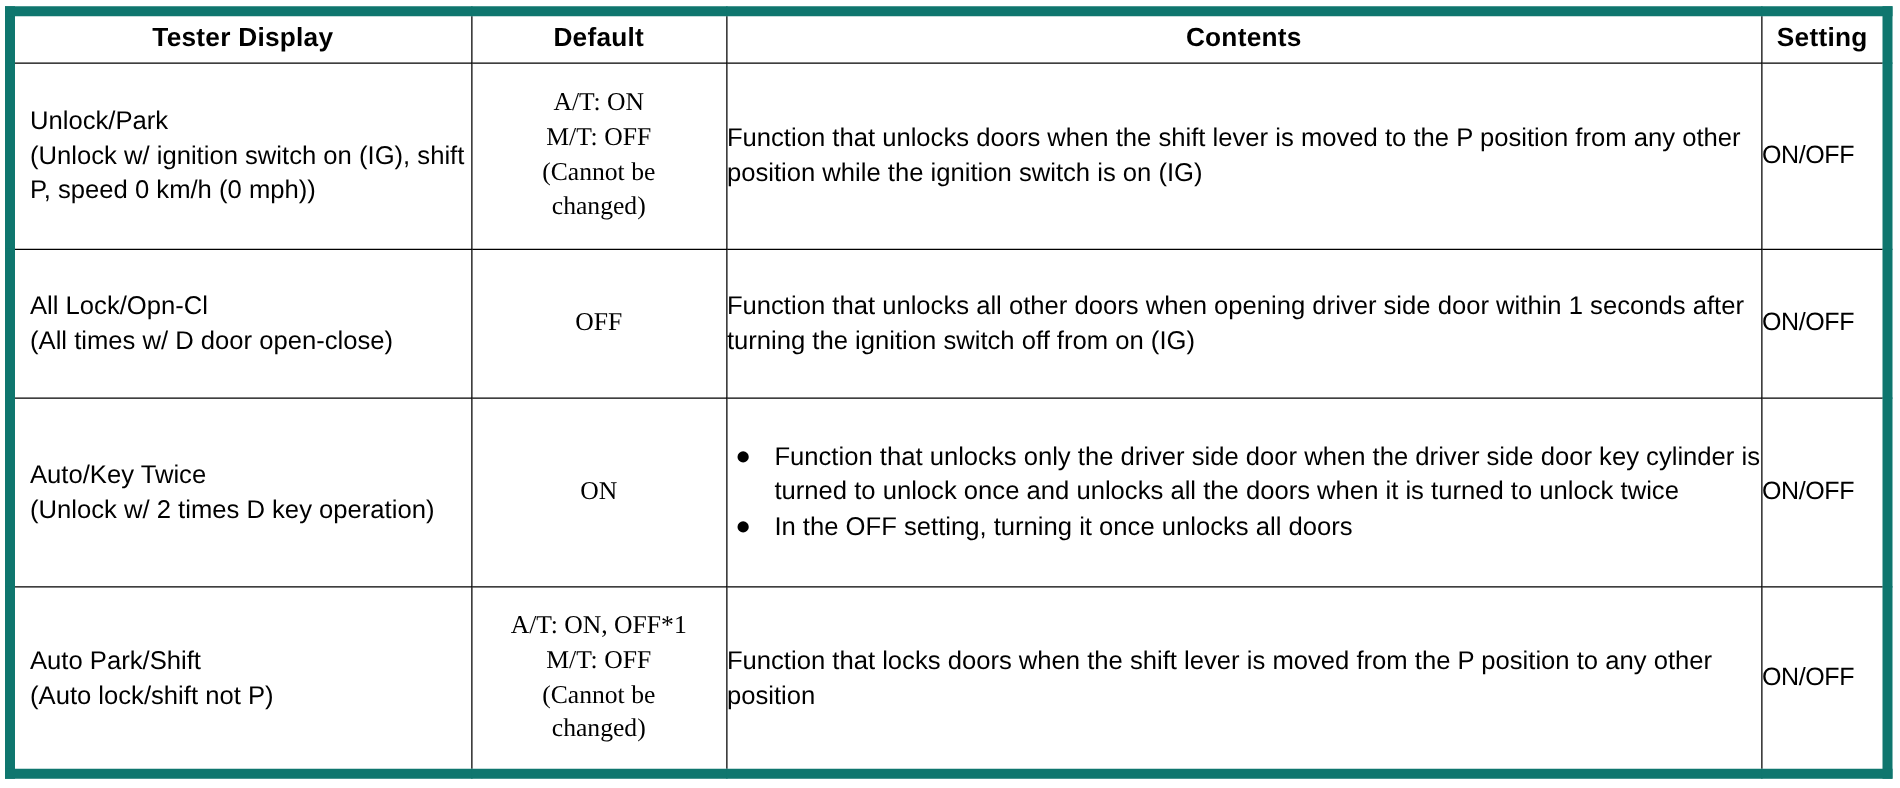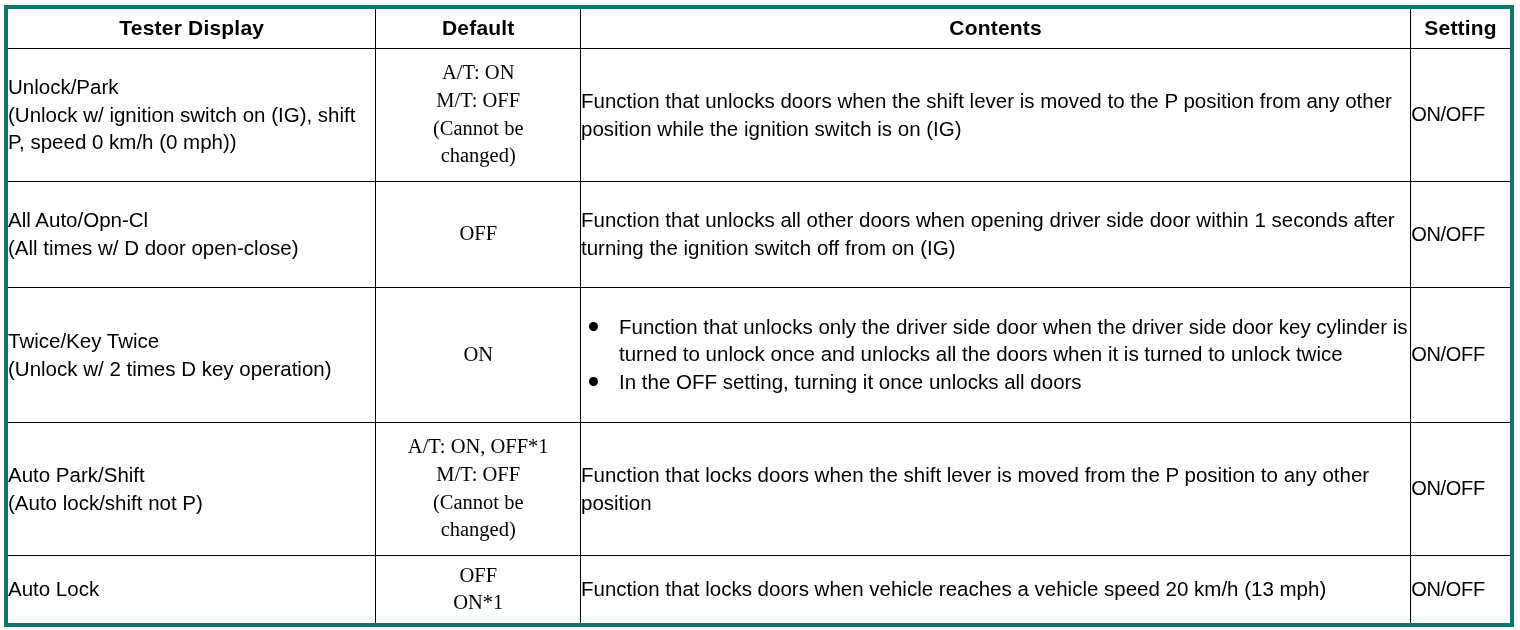--- a/index.html
+++ b/index.html
@@ -23,21 +23,21 @@
     width: 1510px;
     height: 618px;
     box-sizing: border-box;
   }
 
   table.spec {
     border-collapse: collapse;
     width: 1510px;
     height: 618px;
     table-layout: fixed;
-    border: 4px solid #0f766e;
+    border: 8px solid #0f766e;
   }
 
   table.spec td,
   table.spec th {
     border: 1px solid #000;
     padding: 0;
     vertical-align: middle;
     box-sizing: border-box;
   }
 
@@ -82,21 +82,21 @@
     vertical-align: middle;
   }
   td.cell-setting {
     padding: 0 2px;
     vertical-align: middle;
     font-size: 20px;
     letter-spacing: -0.3px;
   }
 
   .line { display: block; white-space: nowrap; }
-  .tester-lines .line { white-space: normal; }
+  .tester-lines .line { white-space: normal; padding-left: 12px; }
 
   
   ul.bullets {
     margin: 0;
     padding: 0;
     list-style: none;
   }
   ul.bullets li {
     position: relative;
     padding-left: 38px;
@@ -152,33 +152,33 @@
           <span class="line">M/T: OFF</span>
           <span class="line">(Cannot be</span>
           <span class="line">changed)</span>
         </td>
         <td class="cell-content">Function that unlocks doors when the shift lever is moved to the P position from any other position while the ignition switch is on (IG)</td>
         <td class="cell-setting">ON/OFF</td>
       </tr>
 
       <tr class="row-2">
         <td class="cell-tester tester-lines">
-          <span class="line">All Auto/Opn-Cl</span>
+          <span class="line">All Lock/Opn-Cl</span>
           <span class="line">(All times w/ D door open-close)</span>
         </td>
         <td class="cell-default">
           <span class="line">OFF</span>
         </td>
         <td class="cell-content">Function that unlocks all other doors when opening driver side door within 1 seconds after turning the ignition switch off from on (IG)</td>
         <td class="cell-setting">ON/OFF</td>
       </tr>
 
       <tr class="row-3">
         <td class="cell-tester tester-lines">
-          <span class="line">Twice/Key Twice</span>
+          <span class="line">Auto/Key Twice</span>
           <span class="line">(Unlock w/ 2 times D key operation)</span>
         </td>
         <td class="cell-default">
           <span class="line">ON</span>
         </td>
         <td class="cell-content">
           <ul class="bullets">
             <li>
               <span class="bullet-dot"></span>
               <span>Function that unlocks only the driver side door when the driver side door key cylinder is turned to unlock once and unlocks all the doors when it is turned to unlock twice</span>
@@ -200,27 +200,16 @@
         <td class="cell-default">
           <span class="line">A/T: ON, OFF*1</span>
           <span class="line">M/T: OFF</span>
           <span class="line">(Cannot be</span>
           <span class="line">changed)</span>
         </td>
         <td class="cell-content">Function that locks doors when the shift lever is moved from the P position to any other position</td>
         <td class="cell-setting">ON/OFF</td>
       </tr>
 
-      <tr class="row-5">
-        <td class="cell-tester tester-lines">
-          <span class="line">Auto Lock</span>
-        </td>
-        <td class="cell-default">
-          <span class="line">OFF</span>
-          <span class="line">ON*1</span>
-        </td>
-        <td class="cell-content">Function that locks doors when vehicle reaches a vehicle speed 20 km/h (13 mph)</td>
-        <td class="cell-setting">ON/OFF</td>
-      </tr>
 
     </tbody>
   </table>
 </div>
 
 </body></html>

